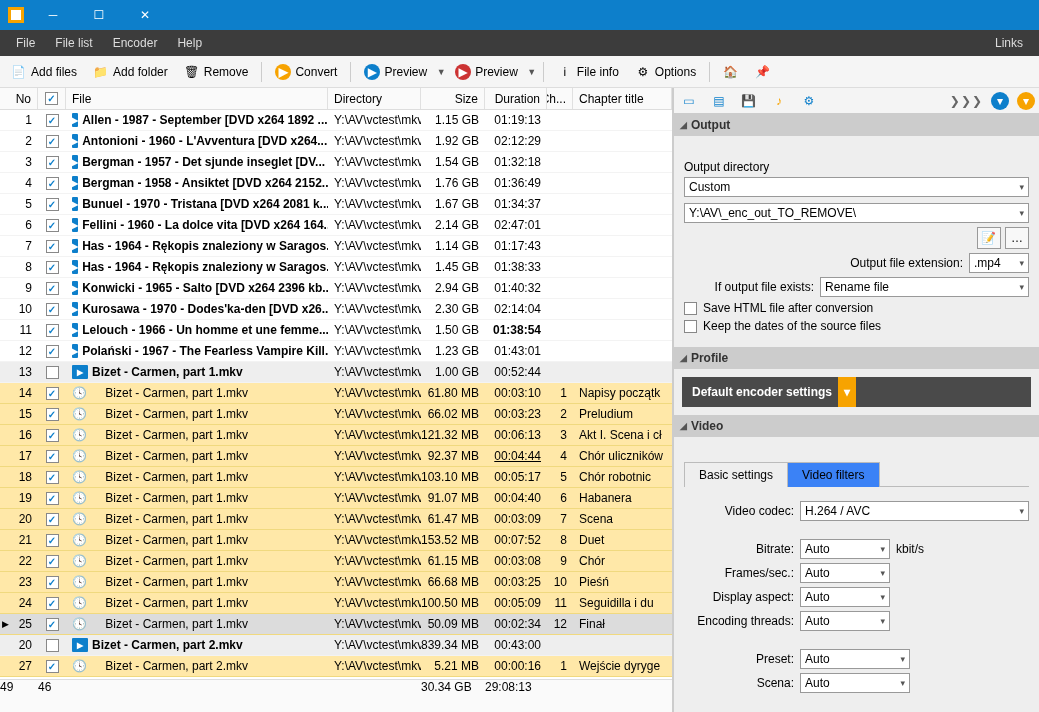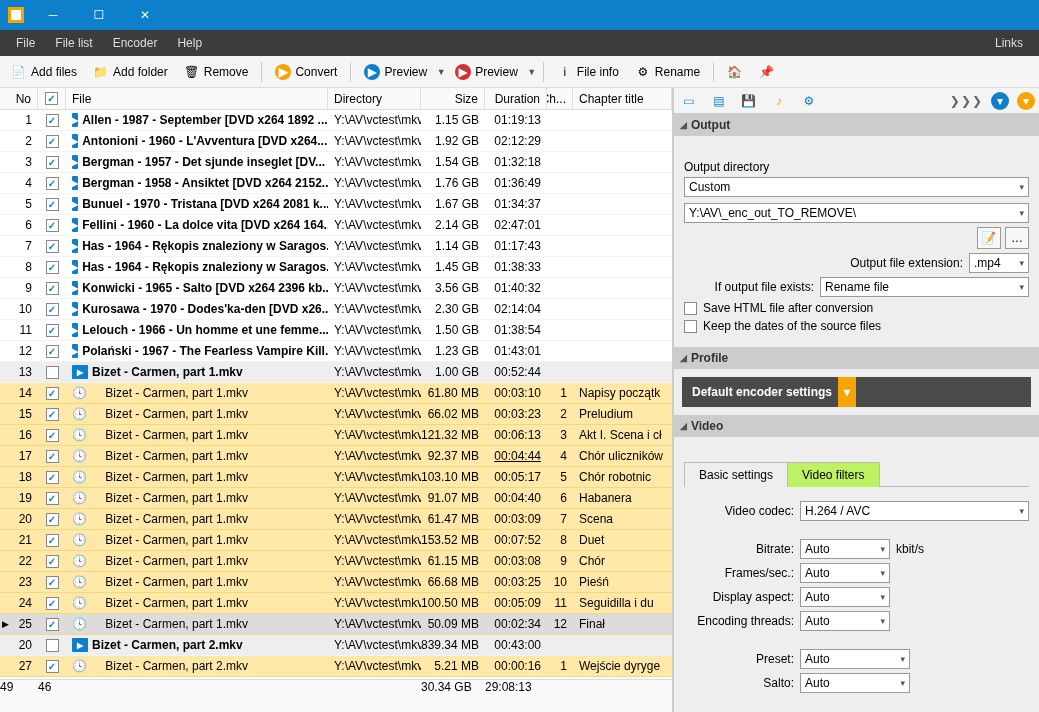--- a/index.html
+++ b/index.html
@@ -63,21 +63,21 @@
 .form-row label { font-size: 12px; text-align: right; }
 .select { border: 1px solid #999; background: #fff; padding: 2px 4px; display: flex; align-items: center; font-size: 12px; position:relative;}
 .select .dd { margin-left: auto; font-size: 9px; color: #555; }
 .btn-sm { border:1px solid #999; background:#f8f8f8; width:24px; height:22px; display:flex; align-items:center; justify-content:center;}
 
 .profile-box { background: #4a4a4a; color:#fff; padding: 8px 10px; font-weight:bold; display:flex; align-items:center;}
 .profile-dd { width:18px; background:#f7a300; align-self:stretch; margin:-8px -10px -8px 6px; display:flex; align-items:center; justify-content:center;}
 
 .tabs { display:flex; border-bottom:1px solid #bbb;}
 .tab { padding: 5px 14px; background:#eeeeee; border:1px solid #bbb; border-bottom:none; margin-right:-1px; position:relative; bottom:-1px;}
-.tab.active { background:#bef264; }
+.tab.active { background:#3b82f6; }
 
 .form-label-col { width: 110px; text-align:right; font-size:12px;}
 .form-val-col { flex:1; }
 
 </style>
 </head>
 <body>
 
 <div class="titlebar">
   <span class="app-icon">
@@ -130,21 +130,21 @@
       <span>Preview</span>
     </div>
   <span class="tool-dd">▼</span>
   <div class="tool-sep"></div>
   <div class="tool-btn">
       <span class="ico">ℹ</span>
       <span>File info</span>
     </div>
   <div class="tool-btn">
       <span class="ico">⚙</span>
-      <span>Rename</span>
+      <span>Options</span>
     </div>
   <div class="tool-sep"></div>
   <div class="tool-btn">
       <span class="ico">🏠</span>
     </div>
   <div class="tool-btn">
       <span class="ico" style="color:#5a5;">📌</span>
     </div>
 </div>
 
@@ -259,21 +259,21 @@
           <div class="cell col-ch" style="justify-content:flex-end;"></div>
           <div class="cell col-chap"></div>
         </div>
         <div class="row">
           <div class="cell col-no" style="justify-content:flex-end;">9</div>
           <div class="cell col-chk">
             <span class="cbx">✓</span>
           </div>
           <div class="cell col-file bold"><span class="file-ico">▶</span>Konwicki - 1965 - Salto [DVD x264 2396 kb...</div>
           <div class="cell col-dir">Y:\AV\vctest\mkv</div>
-          <div class="cell col-size" style="justify-content:flex-end;">3.56 GB</div>
+          <div class="cell col-size" style="justify-content:flex-end;">2.94 GB</div>
           <div class="cell col-dur" style="justify-content:flex-end;">01:40:32</div>
           <div class="cell col-ch" style="justify-content:flex-end;"></div>
           <div class="cell col-chap"></div>
         </div>
         <div class="row">
           <div class="cell col-no" style="justify-content:flex-end;">10</div>
           <div class="cell col-chk">
             <span class="cbx">✓</span>
           </div>
           <div class="cell col-file bold"><span class="file-ico">▶</span>Kurosawa - 1970 - Dodes'ka-den [DVD x26...</div>
@@ -284,21 +284,21 @@
           <div class="cell col-chap"></div>
         </div>
         <div class="row">
           <div class="cell col-no" style="justify-content:flex-end;">11</div>
           <div class="cell col-chk">
             <span class="cbx">✓</span>
           </div>
           <div class="cell col-file bold"><span class="file-ico">▶</span>Lelouch - 1966 - Un homme et une femme...</div>
           <div class="cell col-dir">Y:\AV\vctest\mkv</div>
           <div class="cell col-size" style="justify-content:flex-end;">1.50 GB</div>
-          <div class="cell col-dur" style="justify-content:flex-end;">01:38:54</div>
+          <div class="cell col-dur" style="justify-content:flex-end;font-weight:bold;">01:38:54</div>
           <div class="cell col-ch" style="justify-content:flex-end;"></div>
           <div class="cell col-chap"></div>
         </div>
         <div class="row">
           <div class="cell col-no" style="justify-content:flex-end;">12</div>
           <div class="cell col-chk">
             <span class="cbx">✓</span>
           </div>
           <div class="cell col-file bold"><span class="file-ico">▶</span>Polański - 1967 - The Fearless Vampire Kill...</div>
           <div class="cell col-dir">Y:\AV\vctest\mkv</div>
@@ -614,21 +614,21 @@
           </div>
         <div style="height:10px;"></div>
         <div class="form-row">
             <div class="form-label-col">Preset:</div>
             <div class="select" style="width:110px;">
               <span>Auto</span>
               <span class="dd">▾</span>
             </div>
           </div>
         <div class="form-row">
-            <div class="form-label-col">Salto:</div>
+            <div class="form-label-col">Scena:</div>
             <div class="select" style="width:110px;">
               <span>Auto</span>
               <span class="dd">▾</span>
             </div>
           </div>
       </div>
     </div>
   </div>
 </div>
 

